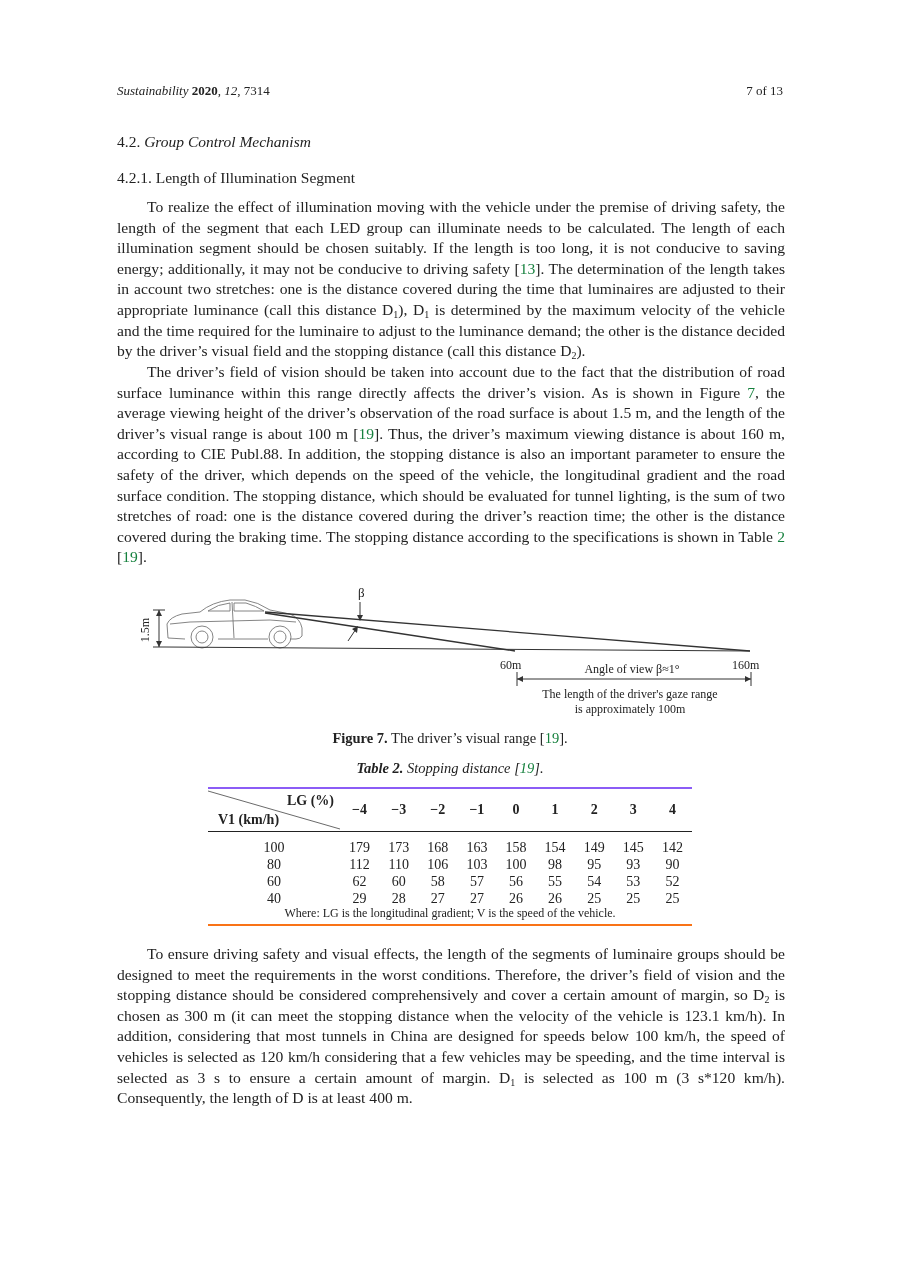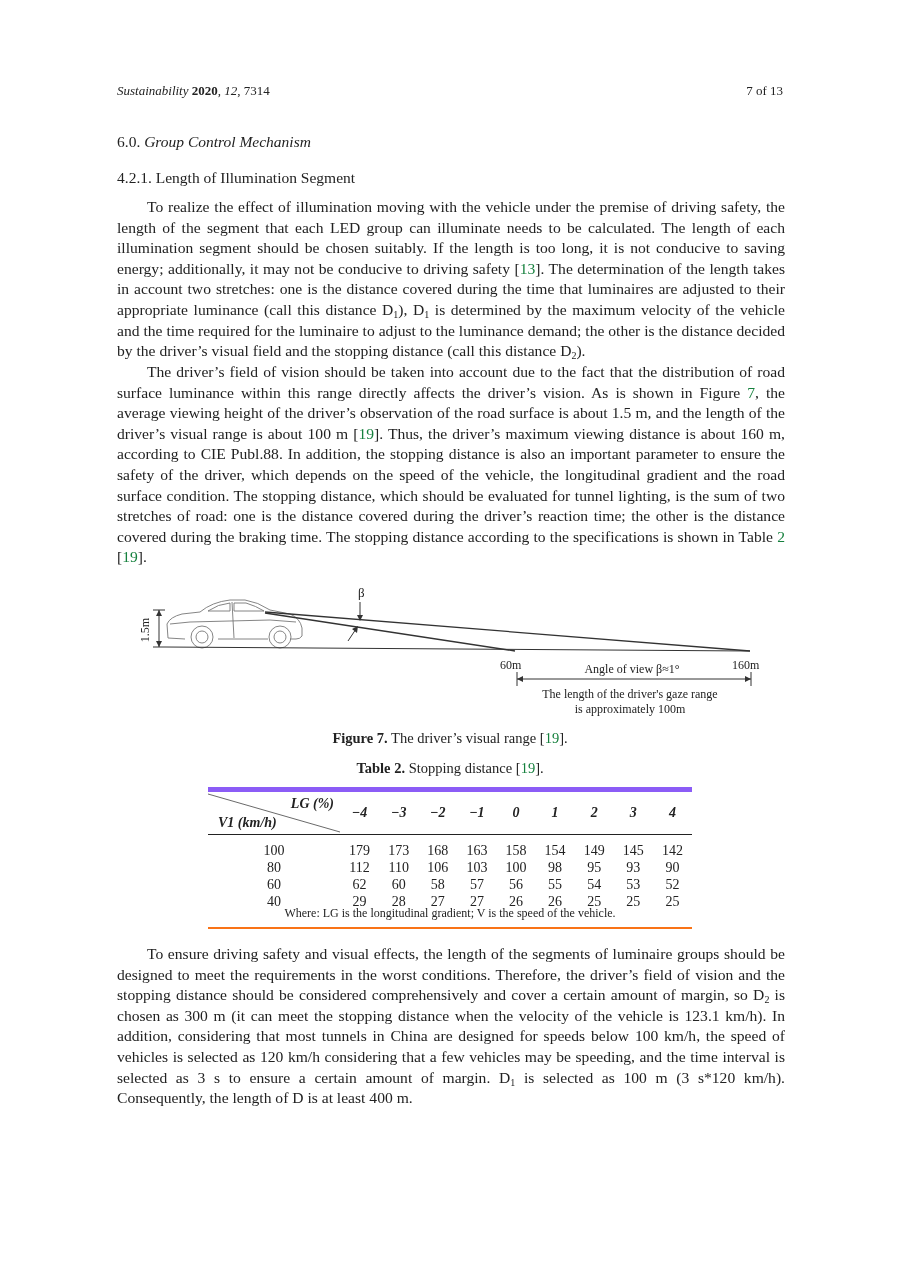--- a/index.html
+++ b/index.html
@@ -14,21 +14,21 @@
   .para { position: absolute; left: 117px; width: 668px; font-size: 15.6px; line-height: 20.6px;
           text-align: justify; text-indent: 30px; margin: 0; }
   .link { color: #15803d; }
   sub { font-size: 10px; vertical-align: -3px; line-height: 0; }
   .figure { position: absolute; left: 130px; top: 580px; width: 660px; height: 140px; }
   .fig-text { font-family: "Liberation Serif", serif; fill: #222; }
   .caption { position: absolute; left: 0; width: 900px; text-align: center; font-size: 14.5px; }
   .caption b { font-weight: bold; }
   table.stop { position: absolute; left: 208px; top: 787px; width: 484px; border-collapse: collapse;
                font-size: 14px; }
-  table.stop thead tr { border-top: 5px solid #8b5cf6; border-bottom: 1px solid #222; font-style: italic; }
+  table.stop thead tr { border-top: 2px solid #8b5cf6; border-bottom: 1px solid #222; }
   table.stop tbody tr:last-child td { padding-bottom: 17px; }
   table.stop tbody { border-bottom: 2px solid #f97316; }
   table.stop th { font-weight: bold; height: 42px; text-align: center; padding: 0; }
   table.stop td { text-align: center; height: 17px; padding: 0; }
   table.stop tbody tr:first-child td { padding-top: 7px; }
   .diag-cell { position: relative; width: 132px; }
   .diag-cell .lg { position: absolute; right: 6px; top: 4px; }
   .diag-cell .v1 { position: absolute; left: 10px; bottom: 3px; }
   .diag-cell svg { position: absolute; left: 0; top: 0; }
   .table-note { position: absolute; left: 0; width: 900px; top: 906px; text-align: center; font-size: 12px; }
@@ -40,21 +40,21 @@
   <span>
     <span class="journal">Sustainability</span>
     <b>2020</b>,
     <i>12</i>,
     <span>7314</span>
   </span>
   <span>7 of 13</span>
 </div>
 
 <div class="sec-title italic" style="top:133px;">
-  <span style="font-style:normal">6.0.</span>
+  <span style="font-style:normal">4.2.</span>
   <span>Group Control Mechanism</span>
 </div>
 <div class="sec-title" style="top:169px;">
   <span>4.2.1.</span>
   <span>Length of Illumination Segment</span>
 </div>
 
 <p class="para" style="top:197px;"><span>To realize the effect of illumination moving with the vehicle under the premise of driving safety, the length of the segment that each LED group can illuminate needs to be calculated. The length of each illumination segment should be chosen suitably. If the length is too long, it is not conducive to saving energy; additionally, it may not be conducive to driving safety [</span><span class="link">13</span><span>]. The determination of the length takes in account two stretches: one is the distance covered during the time that luminaires are adjusted to their appropriate luminance (call this distance D</span><sub>1</sub><span>), D</span><sub>1</sub><span> is determined by the maximum velocity of the vehicle and the time required for the luminaire to adjust to the luminance demand; the other is the distance decided by the driver’s visual field and the stopping distance (call this distance D</span><sub>2</sub><span>).</span></p>
 
 <p class="para" style="top:362px;"><span>The driver’s field of vision should be taken into account due to the fact that the distribution of road surface luminance within this range directly affects the driver’s vision. As is shown in Figure </span><span class="link">7</span><span>, the average viewing height of the driver’s observation of the road surface is about 1.5 m, and the length of the driver’s visual range is about 100 m [</span><span class="link">19</span><span>]. Thus, the driver’s maximum viewing distance is about 160 m, according to CIE Publ.88. In addition, the stopping distance is also an important parameter to ensure the safety of the driver, which depends on the speed of the vehicle, the longitudinal gradient and the road surface condition. The stopping distance, which should be evaluated for tunnel lighting, is the sum of two stretches of road: one is the distance covered during the driver’s reaction time; the other is the distance covered during the braking time. The stopping distance according to the specifications is shown in Table </span><span class="link">2</span><span> [</span><span class="link">19</span><span>].</span></p>
@@ -108,21 +108,21 @@
     <polygon points="621,99 615,96 615,102" fill="#333"></polygon>
   </g>
   <text class="fig-text" x="500" y="118" font-size="12" text-anchor="middle">The length of the driver's gaze range</text>
   <text class="fig-text" x="500" y="133" font-size="12" text-anchor="middle">is approximately 100m</text>
 </svg>
 
 <div class="caption" style="top:730px;">
   <b>Figure 7.</b><span> The driver’s visual range [</span><span class="link">19</span><span>].</span>
 </div>
 
-<div class="caption" style="top:760px;">
+<div class="caption" style="top:760px;font-style:italic;">
   <b>Table 2.</b><span> Stopping distance [</span><span class="link">19</span><span>].</span>
 </div>
 
 <table class="stop">
   <thead>
     <tr>
       <th class="diag-cell">
         <svg width="132" height="42">
             <line x1="0" y1="2" x2="132" y2="40" stroke="#444" stroke-width="0.8"></line>
           </svg>

